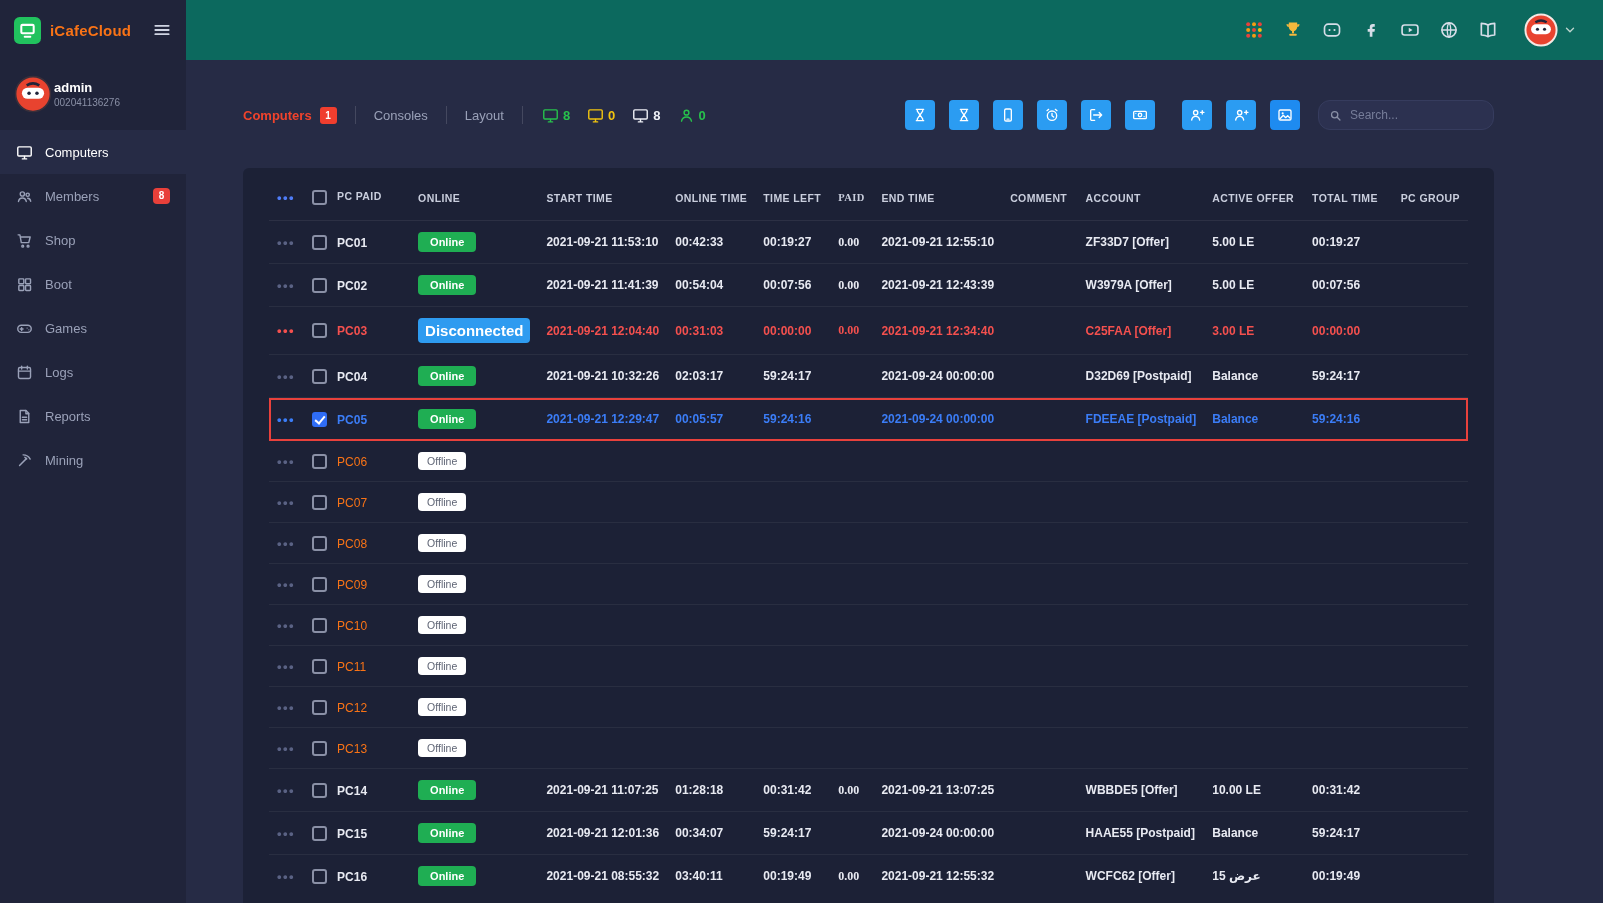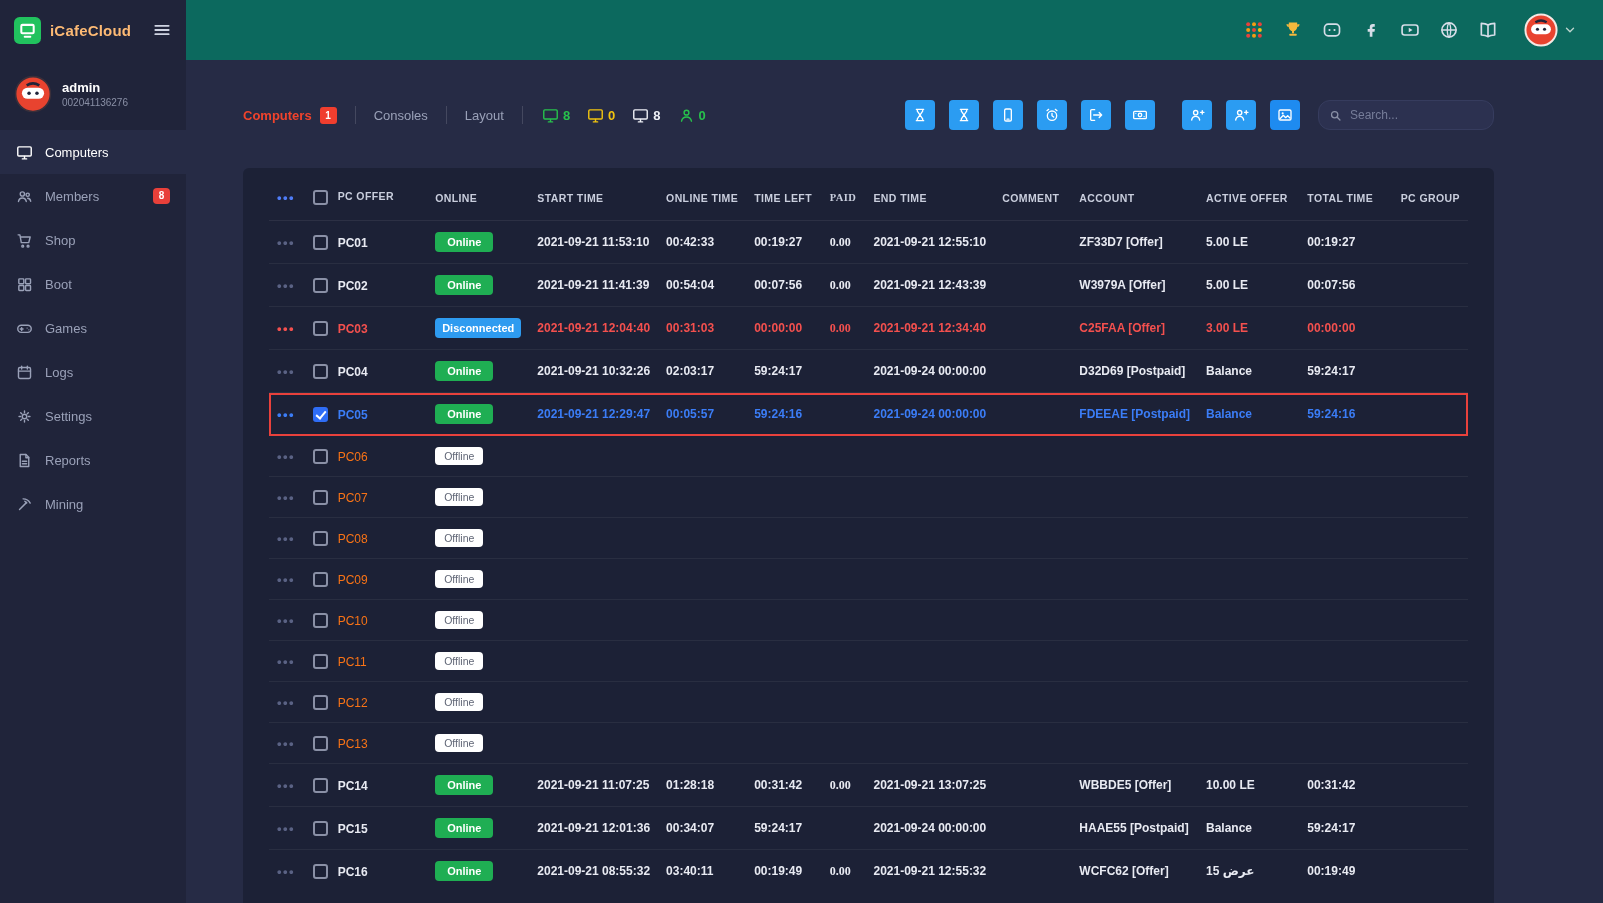--- a/index.html
+++ b/index.html
@@ -6,34 +6,34 @@
   html,body { width:1603px; height:903px; overflow:hidden; background:#262b45;
     font-family:"Liberation Sans","DejaVu Sans",sans-serif; }
   .app { width:1603px; height:903px; display:grid;
     grid-template-rows:60px 1fr; grid-template-columns:186px 1fr; }
 
   
   .topbar { grid-column:1/3; display:flex; align-items:stretch; }
   .brand-area { width:186px; flex:none; background:#20243a; display:flex; align-items:center;
     padding:0 14px; gap:9px; }
   .logo-mark { width:27px; height:27px; flex:none; }
-  .brand-text { color:#fdba74; font-size:15px; font-weight:700; letter-spacing:.2px; }
+  .brand-text { color:#f97316; font-size:15px; font-weight:700; letter-spacing:.2px; }
   .hamburger { margin-left:auto; color:#cfd4e2; width:20px; height:20px; cursor:pointer; }
   .topbar-rest { flex:1; background:#0c695e; display:flex; align-items:center;
     justify-content:flex-end; padding-right:26px; }
   .top-icons { display:flex; align-items:center; gap:19px; }
   .top-icon { width:20px; height:20px; color:#d6dde8; cursor:pointer; display:inline-flex; }
   .top-icon svg { width:100%; height:100%; }
   .avatar-wrap { display:flex; align-items:center; gap:5px; margin-left:26px; cursor:pointer; }
   .avatar { width:34px; height:34px; display:inline-flex; }
   .chev { width:14px; height:14px; color:#bcd4cd; display:inline-flex; }
 
   
   .sidebar { background:#20243a; display:flex; flex-direction:column; }
-  .user-block { display:flex; align-items:center; gap:10px; padding:15px 14px 17px; }
+  .user-block { display:flex; align-items:center; gap:2px; padding:15px 14px 17px; }
   .user-avatar { width:38px; height:38px; flex:none; }
   .user-name { color:#fff; font-size:13px; font-weight:700; }
   .user-id { color:#8a90a6; font-size:10px; margin-top:2px; }
   .side-item { display:flex; align-items:center; gap:12px; height:44px; padding:0 16px;
     color:#9aa1b8; font-size:13px; cursor:pointer; }
   .side-item.active { background:#262b45; color:#fff; }
   .side-icon { width:17px; height:17px; display:inline-flex; flex:none; }
   .side-icon svg { width:100%; height:100%; }
   .side-badge { margin-left:auto; background:#e8403a; color:#fff; font-size:10px; font-weight:700;
     border-radius:4px; min-width:17px; height:16px; line-height:16px; text-align:center; padding:0 4px; }
@@ -96,21 +96,21 @@
   .checkbox { display:inline-block; width:15px; height:15px; border:2px solid #8a90a6;
     border-radius:3px; vertical-align:-3px; cursor:pointer; position:relative; }
   .pc-name { margin-left:10px; }
   .checkbox.checked { background:#2f6df6; border-color:#2f6df6; }
   .checkbox.checked::after { content:""; position:absolute; left:3px; top:0px; width:4px;
     height:8px; border:solid #fff; border-width:0 2px 2px 0; transform:rotate(40deg); }
   .badge { display:inline-block; border-radius:4px; font-size:11px; font-weight:700;
     padding:4px 12px; }
   .badge-online { background:#1fae53; color:#fff; }
   .badge-offline { background:#fff; color:#5f6575; font-size:10.5px; padding:3px 9px; font-weight:400; }
-  .badge-disconnected { background:#2e9bf0; color:#fff; font-size:11px; padding:4px 7px; }
+  .badge-disconnected { background:#2e9bf0; color:#fff; font-size:15px; padding:4px 7px; }
   tr.state-offline .pc-name { color:#f97316; font-weight:400; }
   tr.state-disconnected td, tr.state-disconnected .dots { color:#f4504e; }
   tr.selected td, tr.selected .dots { color:#3b7df7; }
   tr.selected { outline:2px solid #e8413c; outline-offset:-2px; }
 </style>
 </head>
 <body>
 
 <div class="app">
 
@@ -277,29 +277,20 @@
           <span class="side-label">Games</span>
         </div>
         <div class="side-item">
           <span class="side-icon">
             <svg viewBox="0 0 24 24" fill="none" stroke="currentColor" stroke-width="2" stroke-linecap="round" stroke-linejoin="round">
               <rect x="3.5" y="5" width="17" height="15.5" rx="2"></rect>
               <path d="M3.5 10h17M8 3v4M16 3v4"></path>
             </svg>
           </span>
           <span class="side-label">Logs</span>
-        </div>
-        <div class="side-item">
-          <span class="side-icon">
-            <svg viewBox="0 0 24 24" fill="none" stroke="currentColor" stroke-width="2" stroke-linecap="round" stroke-linejoin="round">
-              <circle cx="12" cy="12" r="3.2"></circle>
-              <path d="M12 4.3v2.2M12 17.5v2.2M4.3 12h2.2M17.5 12h2.2M6.6 6.6l1.5 1.5M15.9 15.9l1.5 1.5M17.4 6.6l-1.5 1.5M8.1 15.9l-1.5 1.5"></path>
-            </svg>
-          </span>
-          <span class="side-label">Settings</span>
         </div>
         <div class="side-item">
           <span class="side-icon">
             <svg viewBox="0 0 24 24" fill="none" stroke="currentColor" stroke-width="2" stroke-linecap="round" stroke-linejoin="round">
               <path d="M6 3.5h8l4 4v13H6z"></path>
               <path d="M14 3.5V8h4M9 13h6M9 16.5h6"></path>
             </svg>
           </span>
           <span class="side-label">Reports</span>
         </div>
@@ -434,21 +425,21 @@
           </span>
           <input type="text" placeholder="Search..." style="">
         </div>
       </div>
 
       <div class="table-card">
         <table>
           <thead>
               <tr id="head-row">
                 <th class="col-dots"><span class="dots head-dots">•••</span></th>
-                <th class="col-name"><span class="checkbox"></span><span class="th-label">PC OFFER</span></th>
+                <th class="col-name"><span class="checkbox"></span><span class="th-label">PC PAID</span></th>
                 <th class="col-status">ONLINE</th>
                 <th class="col-start-time">START TIME</th>
                 <th class="col-online-time">ONLINE TIME</th>
                 <th class="col-time-left">TIME LEFT</th>
                 <th class="col-paid">PAID</th>
                 <th class="col-end-time">END TIME</th>
                 <th class="col-comment">COMMENT</th>
                 <th class="col-account">ACCOUNT</th>
                 <th class="col-active-offer">ACTIVE OFFER</th>
                 <th class="col-total-time">TOTAL TIME</th>

